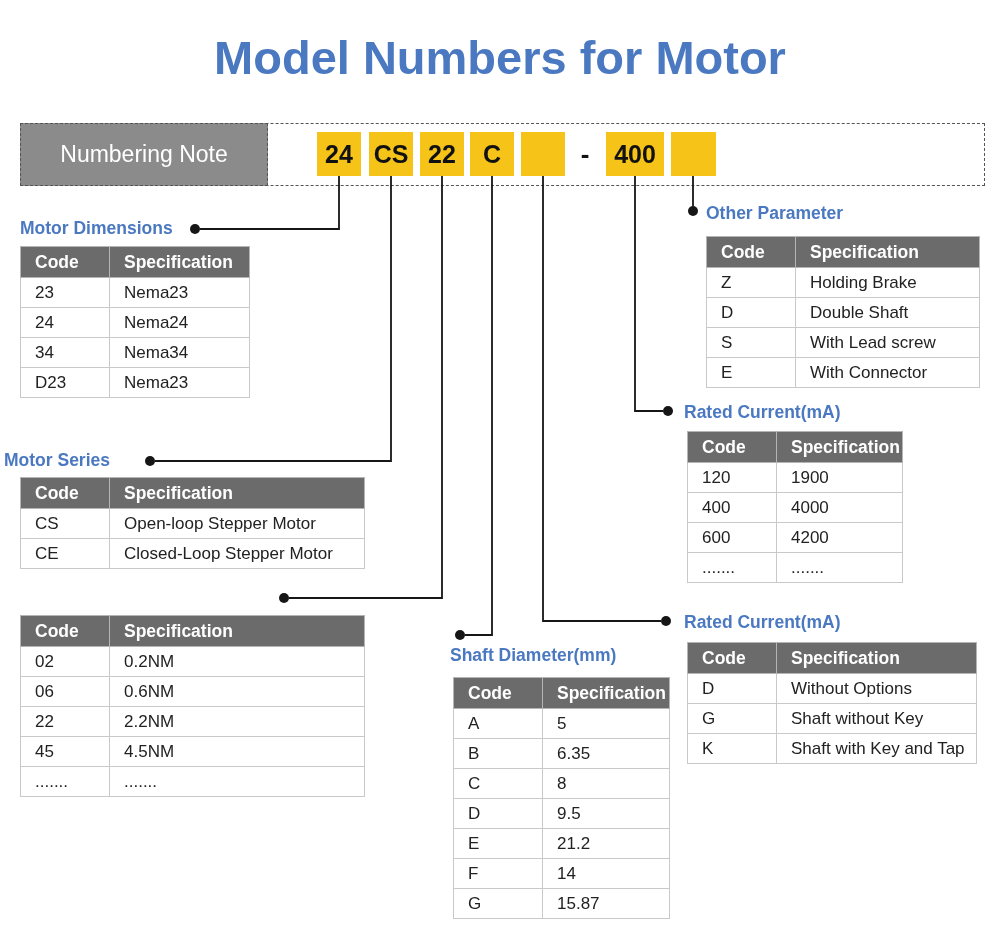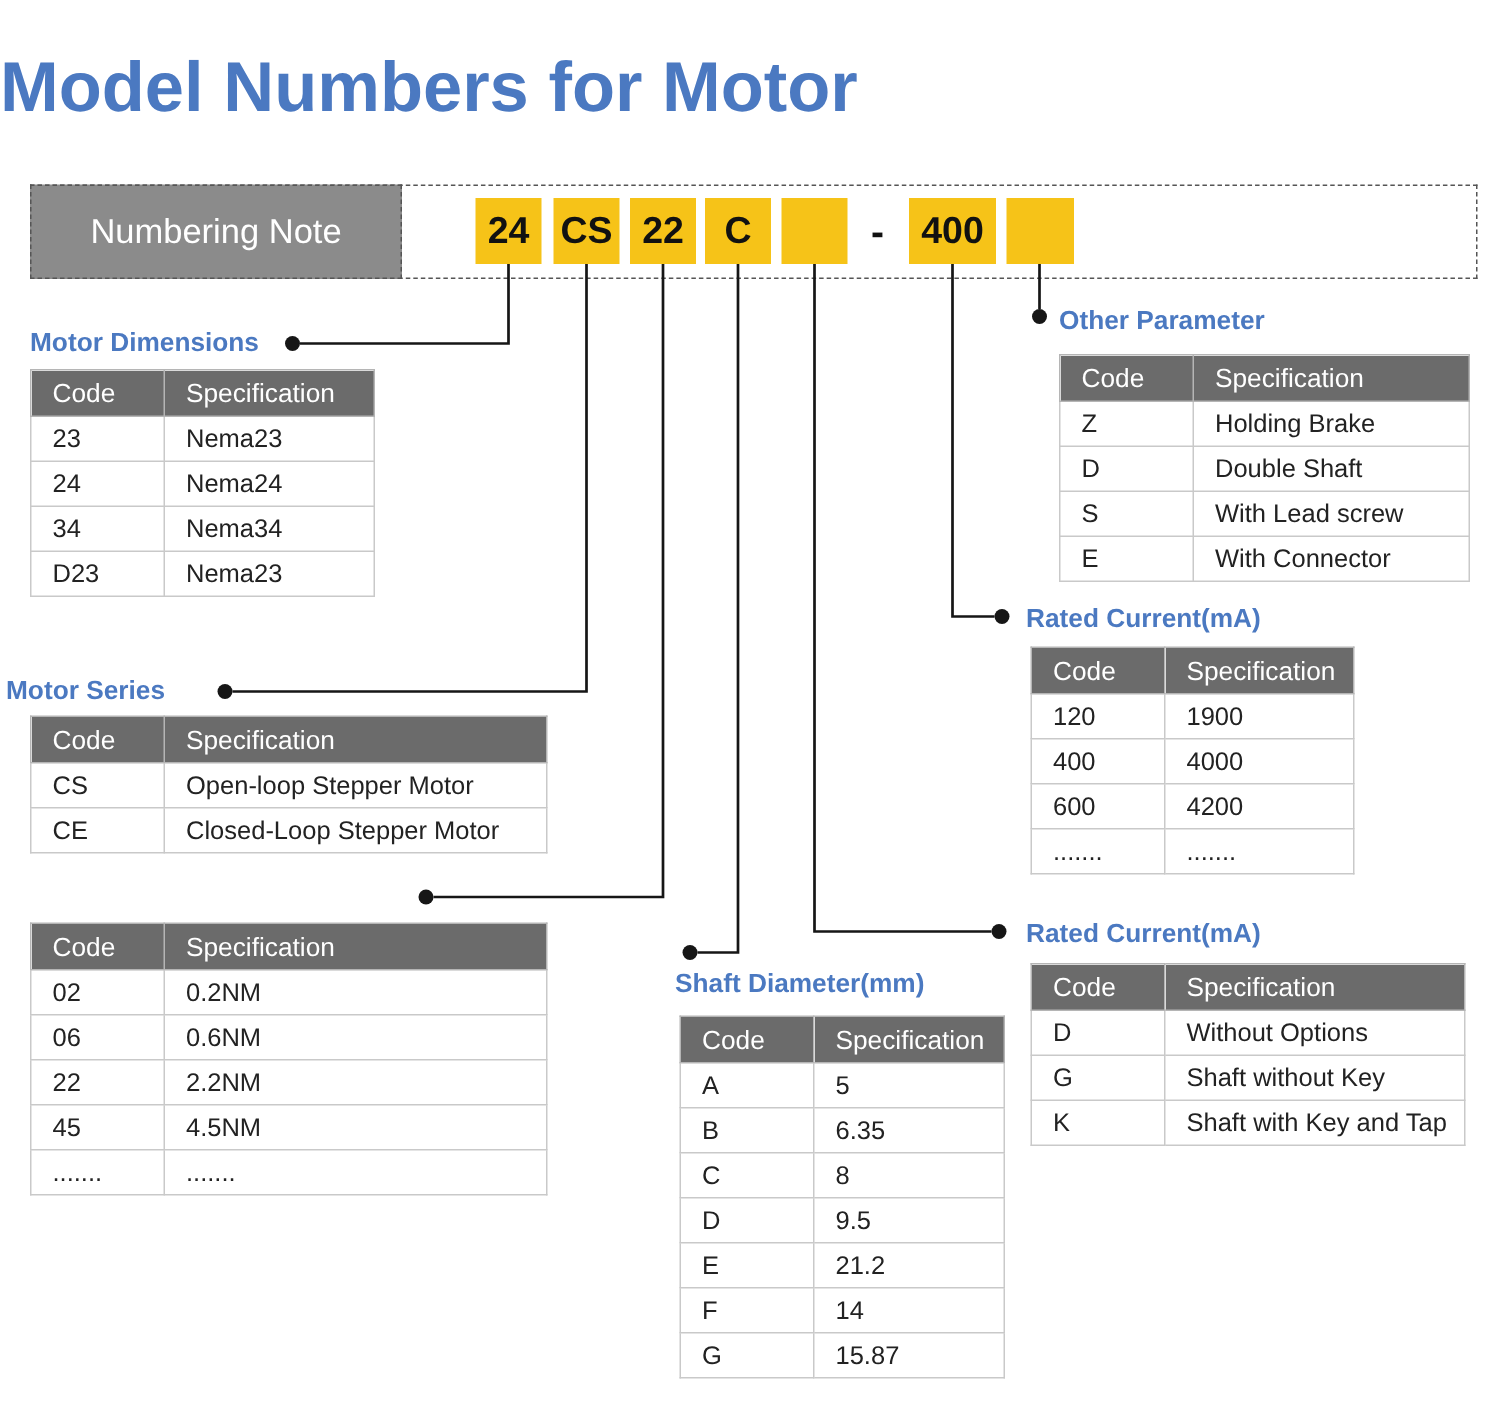--- a/index.html
+++ b/index.html
@@ -3,21 +3,21 @@
 <meta charset="utf-8">
 <style>
   :root{
     --accent:#4b79c1; --box-yellow:#f6c318; --label-gray:#8b8b8b;
     --header-gray:#6b6b6b; --border:#c9c9c9; --line:#161616; --text:#222222;
   }
   html,body{margin:0;padding:0;background:#ffffff;}
   body{font-family:"Liberation Sans",sans-serif;}
   .canvas{position:relative;width:1000px;height:945px;background:#ffffff;overflow:hidden;}
 
-  .title{position:absolute;top:30px;left:0;width:100%;text-align:left;
+  .title{position:absolute;top:30px;left:0;width:100%;text-align:center;
     font-size:47px;font-weight:700;color:var(--accent);}
 
   .dashed-row{position:absolute;left:20px;top:123px;width:963px;height:61px;
     border:1px dashed #555;box-sizing:content-box;}
   .note-label{position:absolute;left:20px;top:123px;width:248px;height:63px;
     background:var(--label-gray);color:#ffffff;font-size:23px;font-weight:400;
     display:flex;align-items:center;justify-content:center;box-sizing:border-box;
     border:1px dashed #555;}
 
   .code-box{position:absolute;top:132px;height:44px;background:var(--box-yellow);
@@ -34,21 +34,21 @@
 
   .sec-heading{position:absolute;color:var(--accent);font-size:17.5px;font-weight:700;
     white-space:nowrap;}
   #h-dim{left:20px;top:218px}   #h-series{left:4px;top:450px}
   #h-torque{left:20px;top:588px}#h-shaft{left:450px;top:645px}
   #h-other{left:706px;top:203px}#h-current{left:684px;top:402px}
   #h-options{left:684px;top:612px}
 
   table.spec{position:absolute;border-collapse:collapse;table-layout:fixed;
     background:#fff;font-size:17px;color:var(--text);}
-  table.spec th{background:var(--header-gray);color:#fff;font-weight:400;
+  table.spec th{background:var(--header-gray);color:#fff;font-weight:700;
     text-align:left;padding:0 0 0 14px;height:30px;border:1px solid #b5b5b5;
     font-size:17.5px;overflow:hidden;white-space:nowrap;}
   table.spec td{border:1px solid var(--border);height:29px;padding:0 0 0 14px;
     overflow:hidden;white-space:nowrap;}
   table.spec th:first-child,table.spec td:first-child{width:74px;}
 
   #t-dim{left:20px;top:246px;width:230px}
   #t-series{left:20px;top:477px;width:345px}
   #t-torque{left:20px;top:615px;width:345px}
   #t-shaft{left:453px;top:677px;width:217px}

